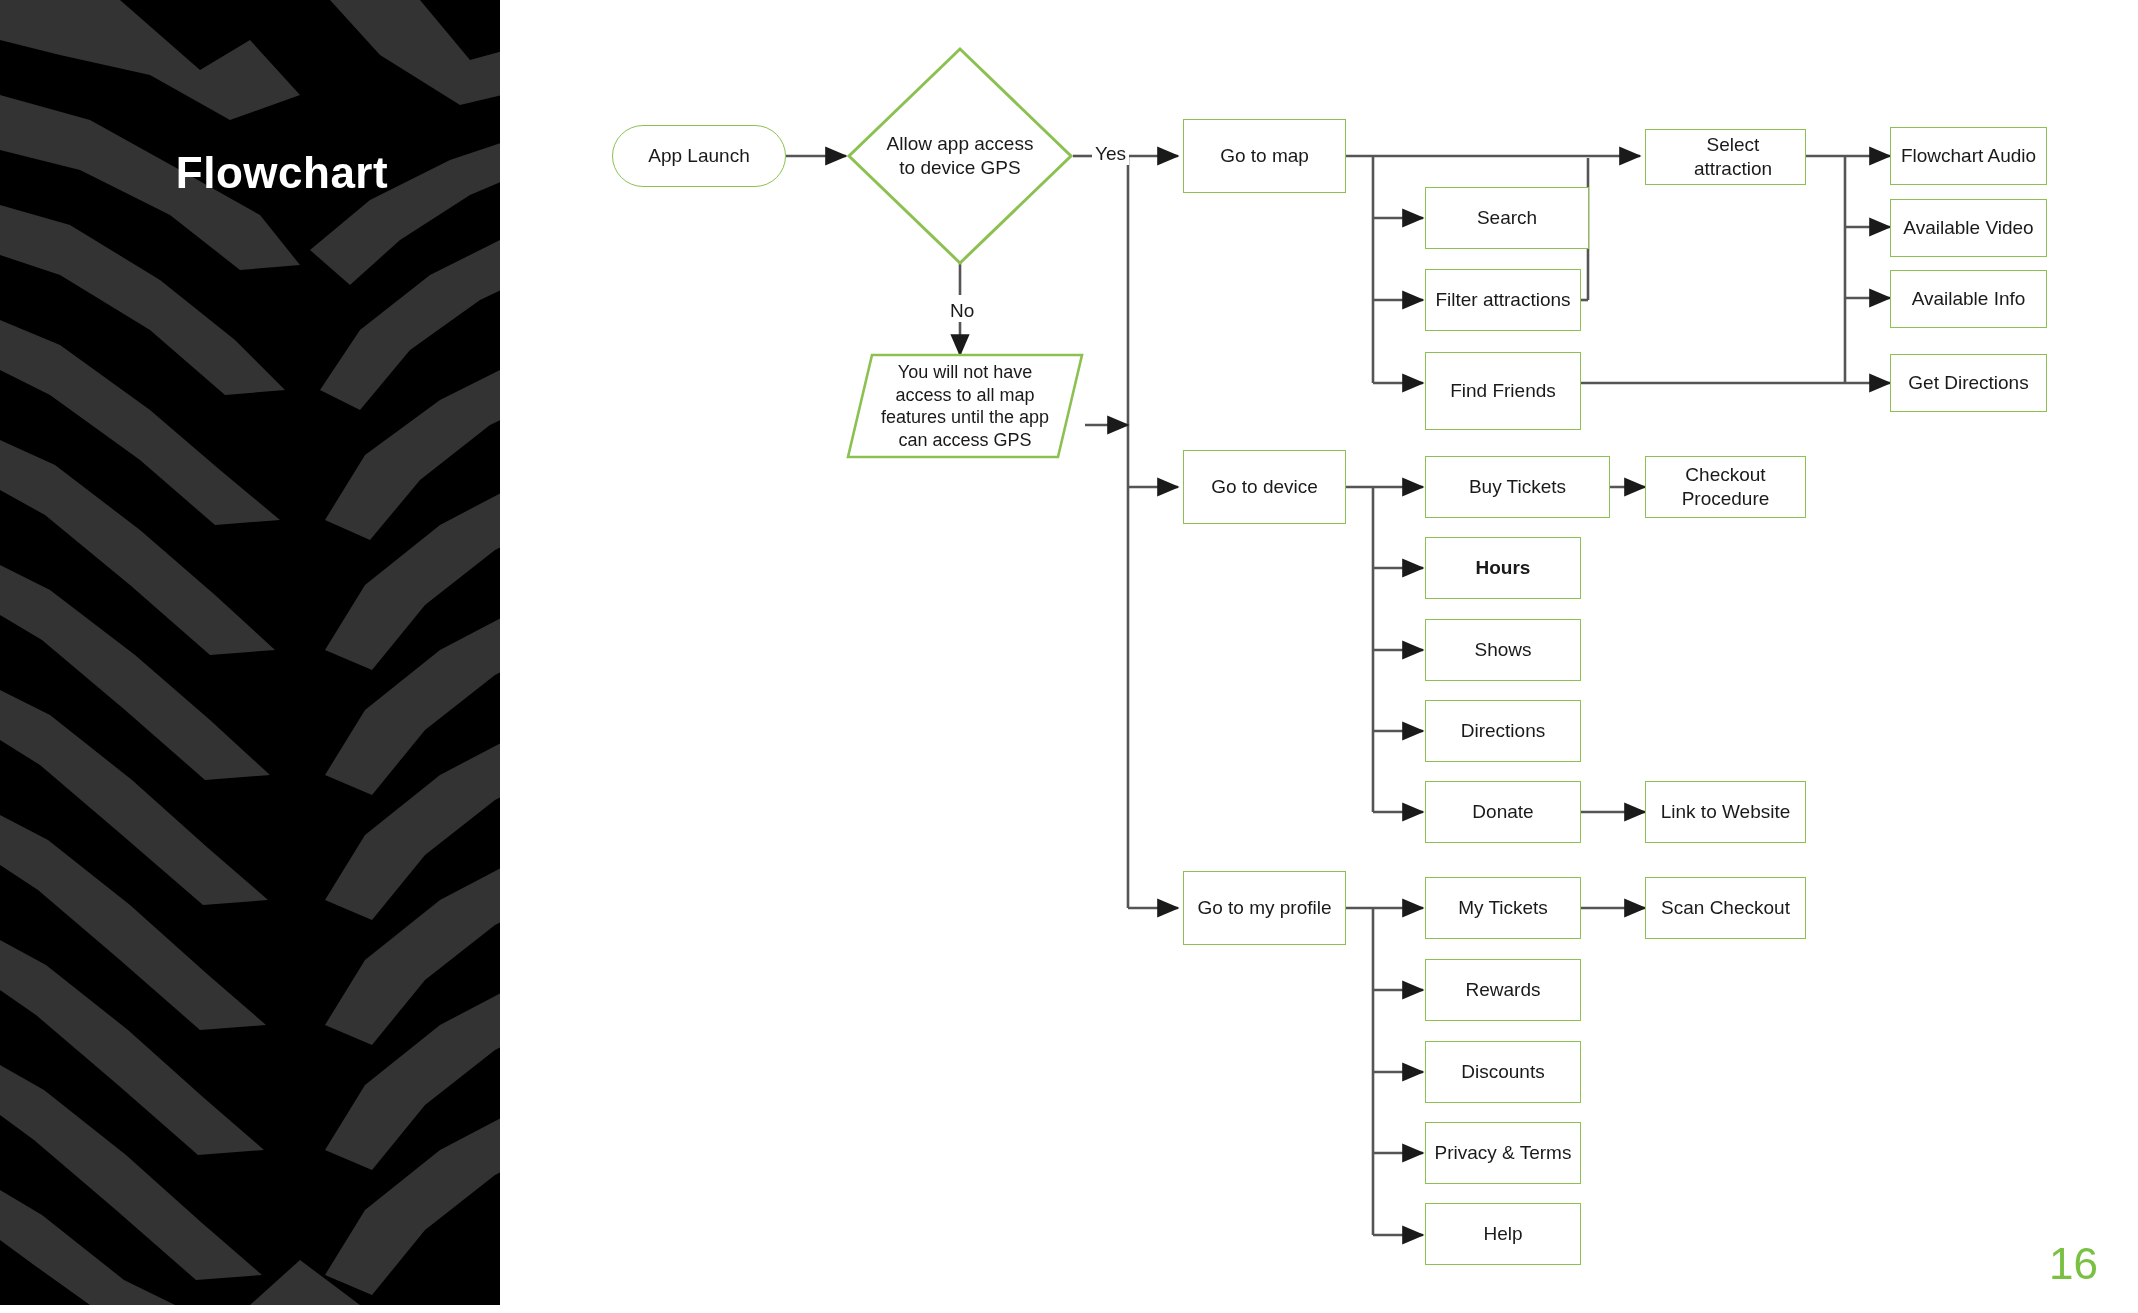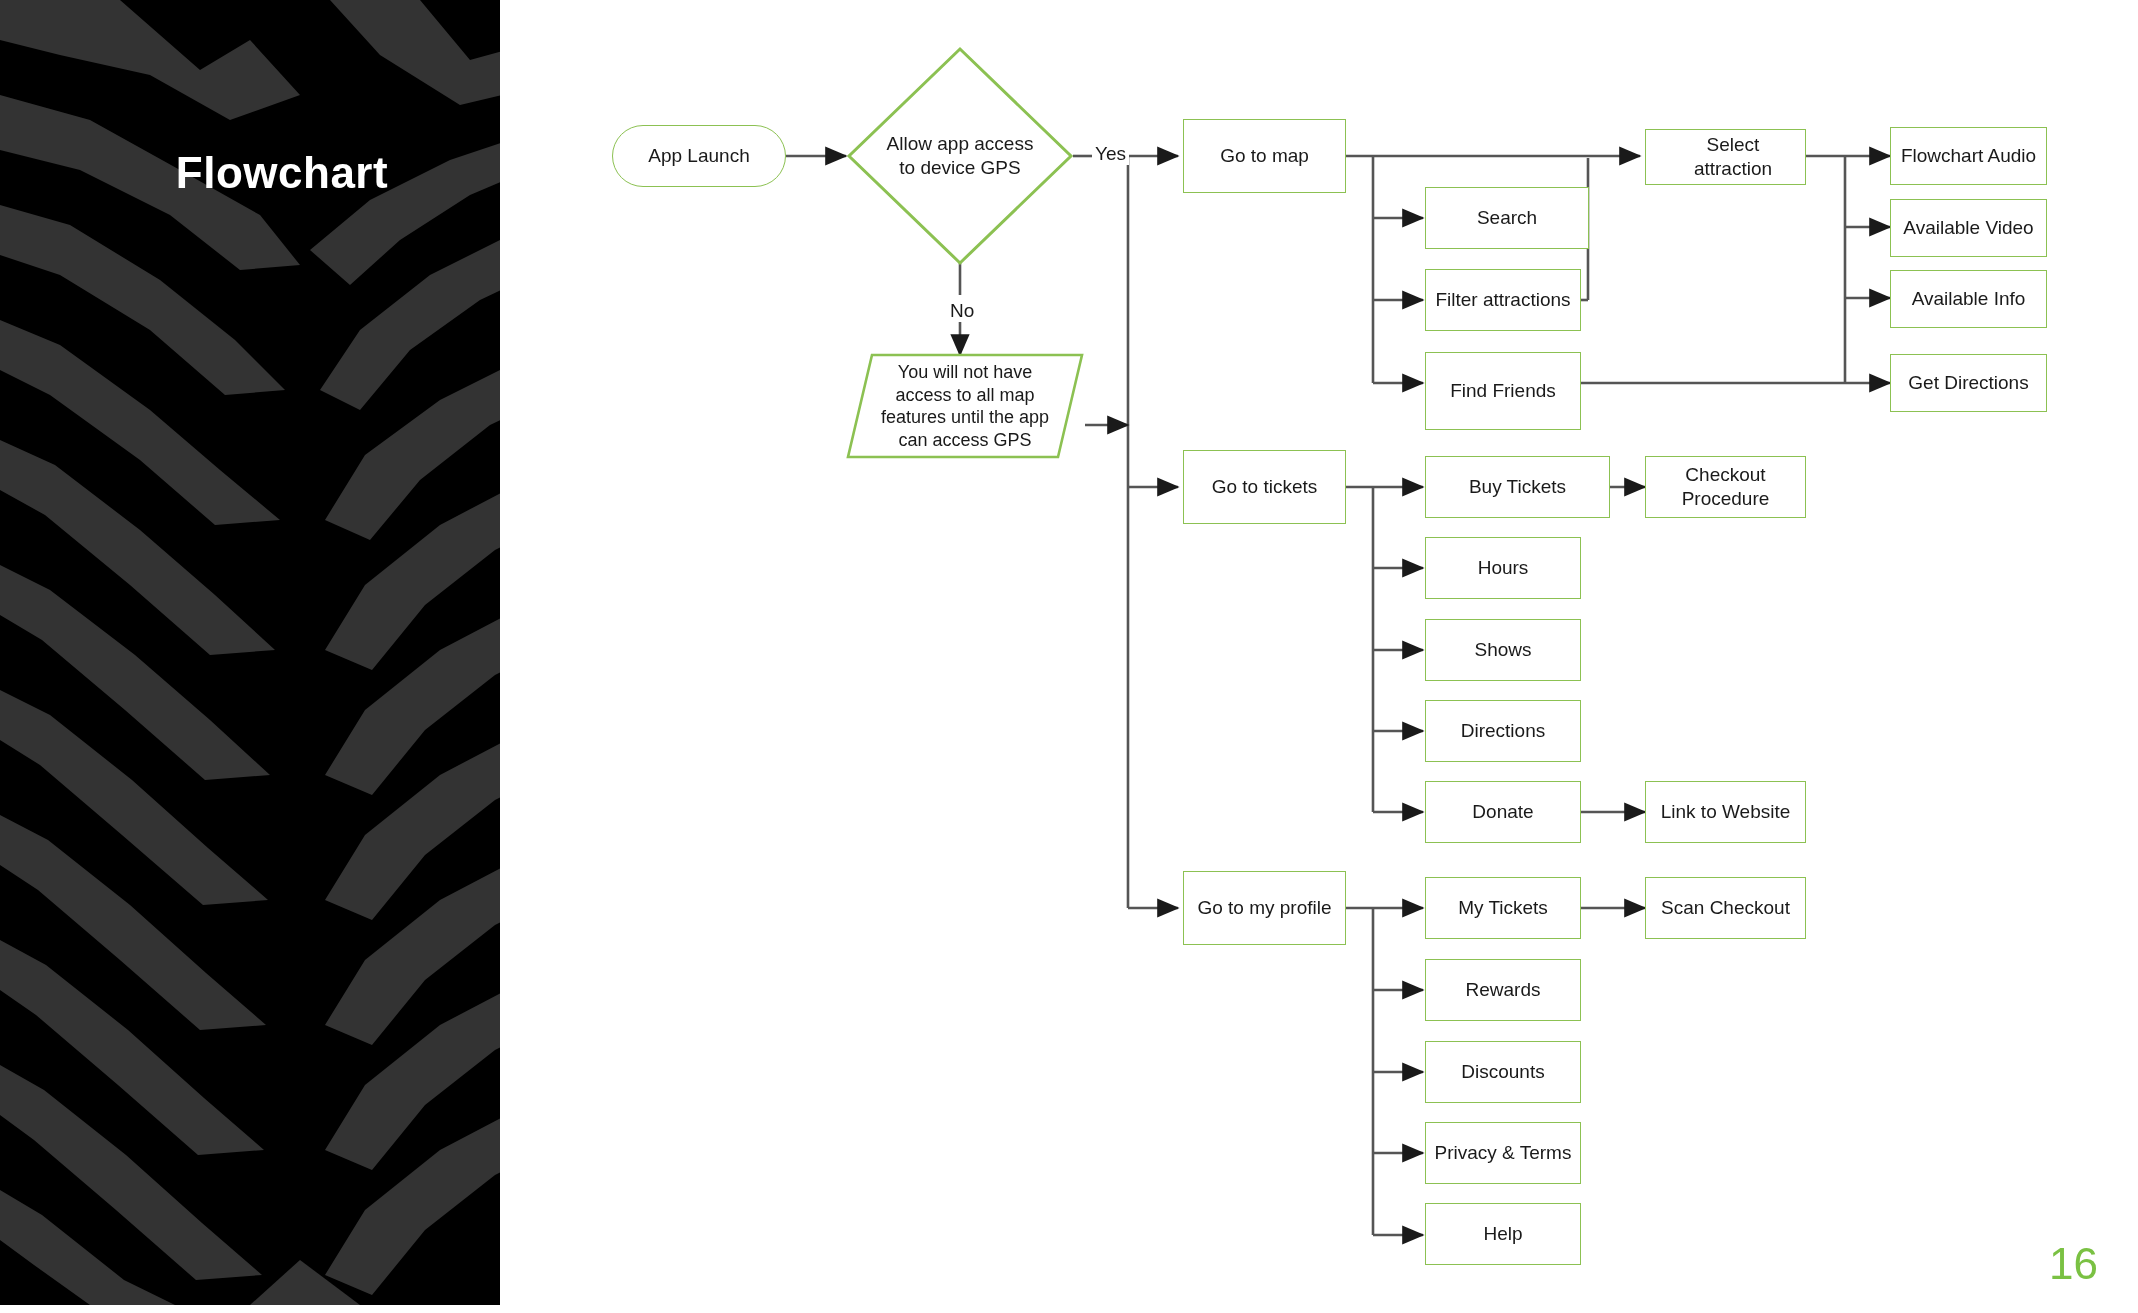--- a/index.html
+++ b/index.html
@@ -162,21 +162,21 @@
       <span class="lbl" style="white-space:pre-line;font-size:18px;">You will not have
 access to all map
 features until the app
 can access GPS</span>
     </div>
 
     <div class="node rect" style="left:1183px;top:119px;width:163px;height:74px;">
       <span class="lbl">Go to map</span>
     </div>
     <div class="node rect" style="left:1183px;top:450px;width:163px;height:74px;">
-      <span class="lbl">Go to tickets</span>
+      <span class="lbl">Go to device</span>
     </div>
     <div class="node rect" style="left:1183px;top:871px;width:163px;height:74px;">
       <span class="lbl">Go to my profile</span>
     </div>
 
     <div class="node rect" style="left:1425px;top:187px;width:164px;height:62px;">
       <span class="lbl">Search</span>
     </div>
     <div class="node rect" style="left:1425px;top:269px;width:156px;height:62px;">
       <span class="lbl">Filter attractions</span>
@@ -202,21 +202,21 @@
       <span class="lbl">Get Directions</span>
     </div>
 
     <div class="node rect" style="left:1425px;top:456px;width:185px;height:62px;">
       <span class="lbl">Buy Tickets</span>
     </div>
     <div class="node rect" style="left:1645px;top:456px;width:161px;height:62px;">
       <span class="lbl" style="white-space:pre-line;">Checkout
 Procedure</span>
     </div>
-    <div class="node rect" style="left:1425px;top:537px;width:156px;height:62px;">
+    <div class="node rect" style="left:1425px;top:537px;width:156px;height:62px;font-weight:bold;">
       <span class="lbl">Hours</span>
     </div>
     <div class="node rect" style="left:1425px;top:619px;width:156px;height:62px;">
       <span class="lbl">Shows</span>
     </div>
     <div class="node rect" style="left:1425px;top:700px;width:156px;height:62px;">
       <span class="lbl">Directions</span>
     </div>
     <div class="node rect" style="left:1425px;top:781px;width:156px;height:62px;">
       <span class="lbl">Donate</span>

